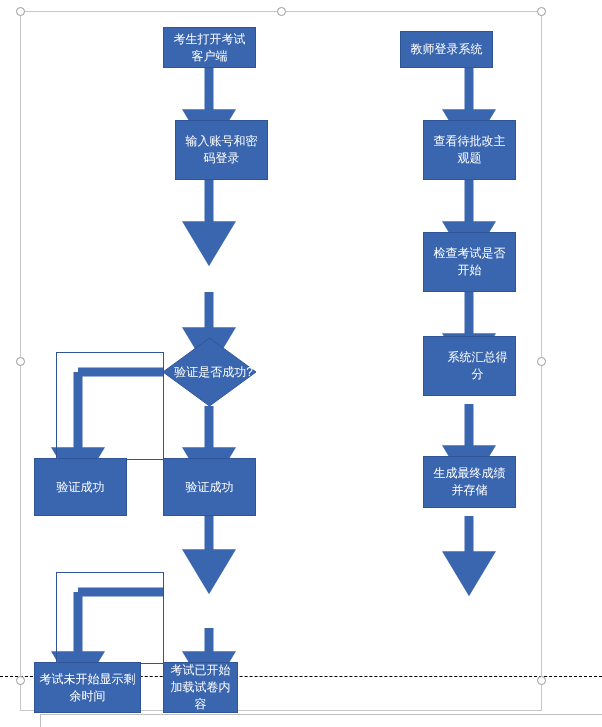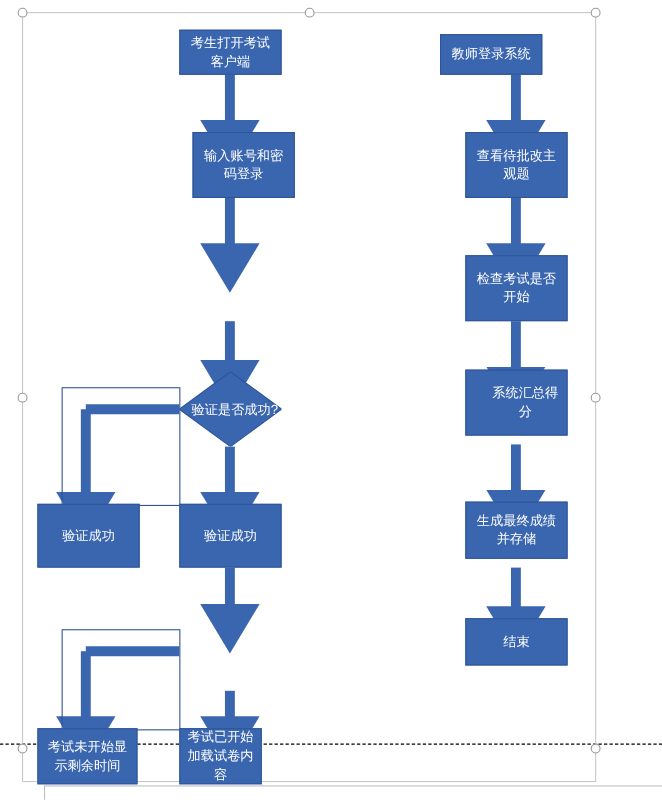--- a/index.html
+++ b/index.html
@@ -182,21 +182,21 @@
 
   <div class="node" style="left:34px; top:458px; width:93px; height:58px;">
     <span>验证成功</span>
   </div>
 
   <div class="node" style="left:163px; top:458px; width:93px; height:58px;">
     <span>验证成功</span>
   </div>
 
 
-  <div class="node" style="left:34px; top:662px; width:91px; height:51px;">
+  <div class="node" style="left:34px; top:662px; width:107px; height:51px;">
     <span>考试未开始显示剩余时间</span>
   </div>
 
   <div class="node" style="left:163px; top:662px; width:75px; height:51px;">
     <span>考试已开始加载试卷内容</span>
   </div>
 
   <div class="node" style="left:400px; top:31px; width:93px; height:37px;">
     <span>教师登录系统</span>
   </div>
@@ -210,18 +210,15 @@
   </div>
 
   <div class="node" style="left:423px; top:336px; width:93px; height:60px;padding-left:20px;">
     <span>系统汇总得分</span>
   </div>
 
   <div class="node" style="left:423px; top:456px; width:93px; height:52px;">
     <span>生成最终成绩并存储</span>
   </div>
 
-  <div class="node" style="left:423px; top:562px; width:93px; height:43px;">
-    <span>结束</span>
-  </div>
 
   <div class="bottom-strip"></div>
 </div>
 
 </body></html>

